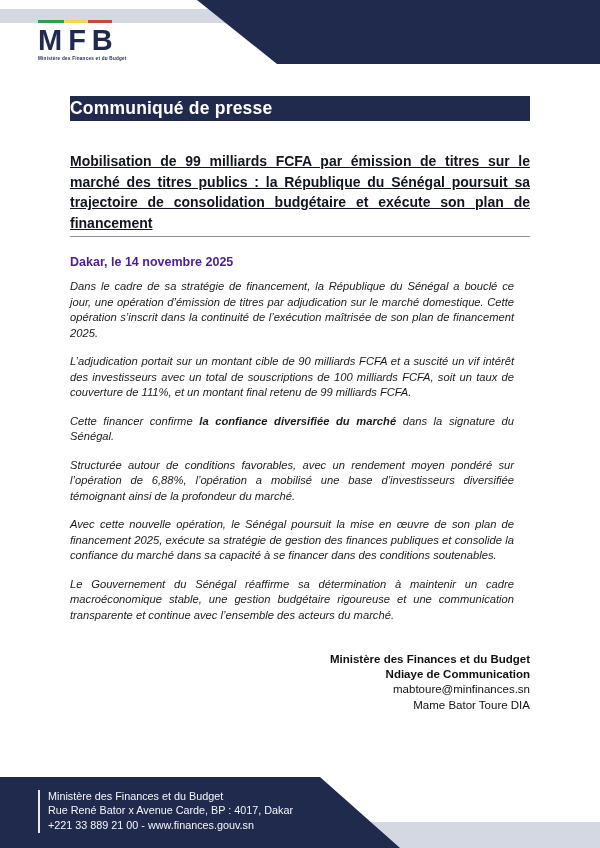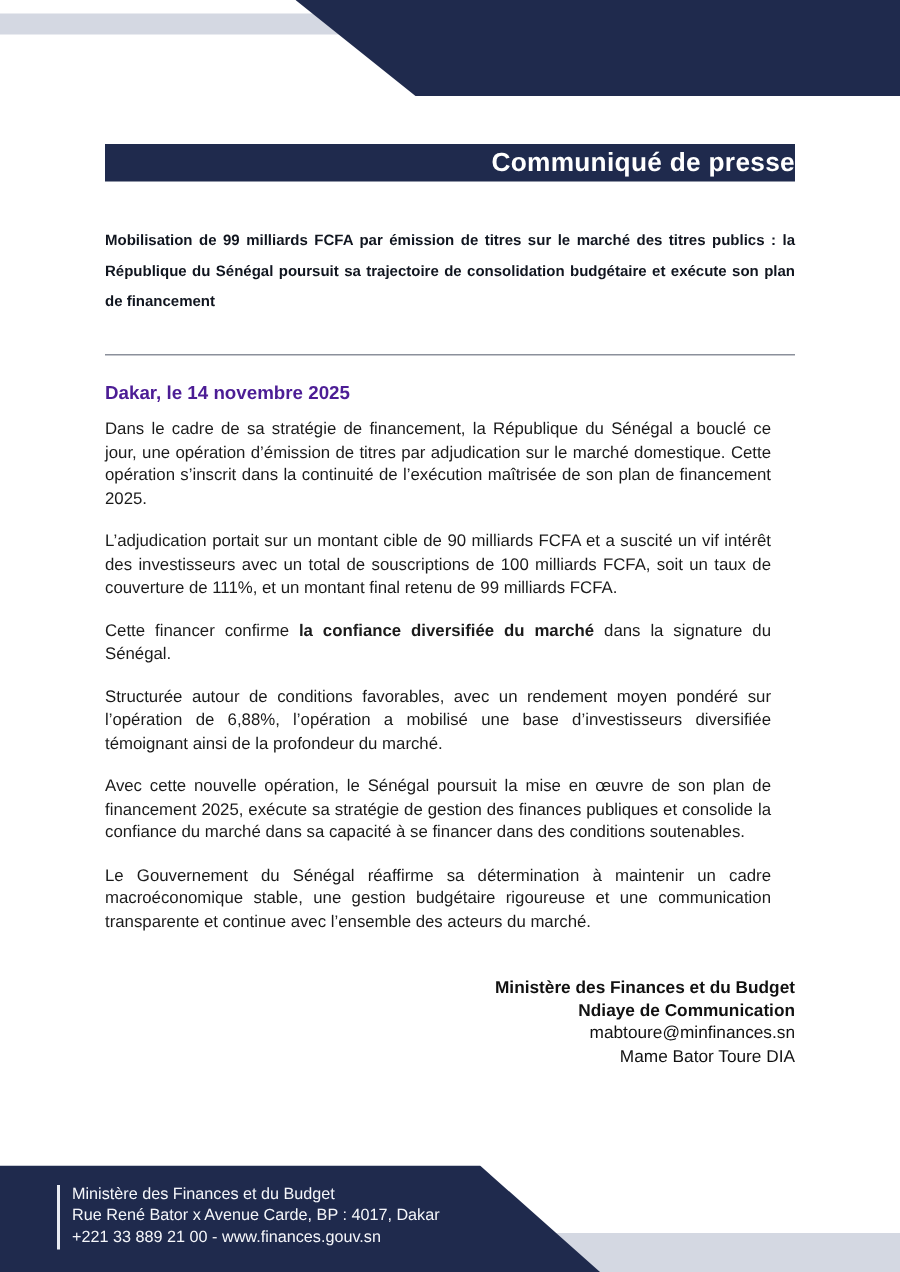--- a/index.html
+++ b/index.html
@@ -21,33 +21,33 @@
   .stripe-red{width:24px;height:3px;background:#cc4343;}
   .logo-acronym{
     font-size:29px;font-weight:800;letter-spacing:6px;color:#1f2a4d;line-height:30px;
   }
   .logo-tagline{
     font-size:4.6px;letter-spacing:.25px;color:#1f2a4d;white-space:nowrap;margin-top:1px;font-weight:700;
   }
   
   .banner{
     position:absolute;left:70px;top:96px;width:460px;height:25px;background:#1f2a4d;
-    color:#ffffff;font-size:17.5px;font-weight:700;text-align:right;line-height:25px;
+    color:#ffffff;font-size:17.5px;font-weight:700;text-align:left;line-height:25px;
     letter-spacing:.2px;
   }
   
   .headline{
     position:absolute;left:70px;top:151px;width:460px;margin:0;
-    font-size:10px;line-height:20.5px;font-weight:700;color:#10151f;text-align:justify;
+    font-size:14px;line-height:20.5px;font-weight:700;color:#10151f;text-align:justify;text-decoration:underline;
   }
   .headline-rule{position:absolute;left:70px;top:236px;width:460px;border-top:1px solid #8b909b;}
   
   .dateline{position:absolute;left:70px;top:255px;font-size:12.5px;font-weight:700;color:#4c1d95;}
   .bodytext{position:absolute;left:70px;top:279px;width:460px;}
-  .bodytext p{margin:0 16px 13px 0;font-size:11.2px;line-height:15.5px;text-align:justify;color:#1b1b1b;}
+  .bodytext p{margin:0 16px 13px 0;font-size:11.2px;line-height:15.5px;text-align:justify;color:#1b1b1b;font-style:italic;}
   .bodytext strong{font-weight:700;}
   
   .signature{position:absolute;left:70px;top:652px;width:460px;text-align:right;font-size:11.5px;line-height:15.2px;color:#111111;}
   .sig-bold{font-weight:700;}
   
   .footer{position:absolute;left:0;top:770px;width:600px;height:78px;}
   .footer-gray-band{position:absolute;left:340px;top:52px;width:260px;height:26px;background:#d4d8e2;}
   .footer-navy-band{
     position:absolute;left:0;top:0;width:600px;height:78px;background:#1f2a4d;
     clip-path:polygon(0 7px,320px 7px,400px 78px,0 78px);
@@ -56,20 +56,29 @@
   .footer-lines{position:absolute;left:48px;top:19px;font-size:10.8px;line-height:14.4px;color:#f5f6fa;}
 </style>
 </head>
 <body>
 
 <div class="page">
 
   <div class="header-gray-band"></div>
   <div class="header-navy-corner"></div>
 
+  <div class="logo">
+    <div class="flag-stripes">
+      <span class="stripe-green"></span>
+      <span class="stripe-yellow"></span>
+      <span class="stripe-red"></span>
+    </div>
+    <div class="logo-acronym">MFB</div>
+    <div class="logo-tagline">Ministère des Finances et du Budget</div>
+  </div>
 
   <div class="banner">Communiqué de presse</div>
 
   <h1 class="headline">Mobilisation de 99 milliards FCFA par émission de titres sur le marché des titres publics : la République du Sénégal poursuit sa trajectoire de consolidation budgétaire et exécute son plan de financement</h1>
   <div class="headline-rule"></div>
 
   <div class="dateline">Dakar, le 14 novembre 2025</div>
 
   <div class="bodytext">
     <p>Dans le cadre de sa stratégie de financement, la République du Sénégal a bouclé ce jour, une opération d’émission de titres par adjudication sur le marché domestique. Cette opération s’inscrit dans la continuité de l’exécution maîtrisée de son plan de financement 2025.</p>

